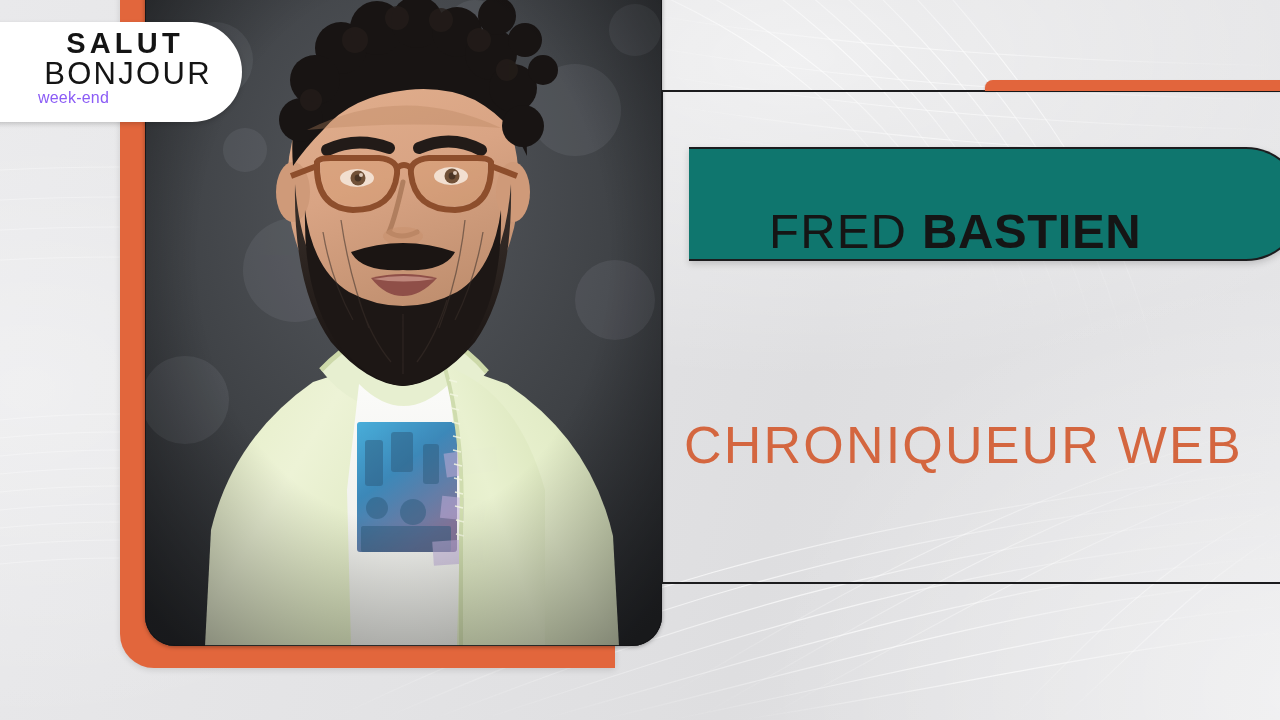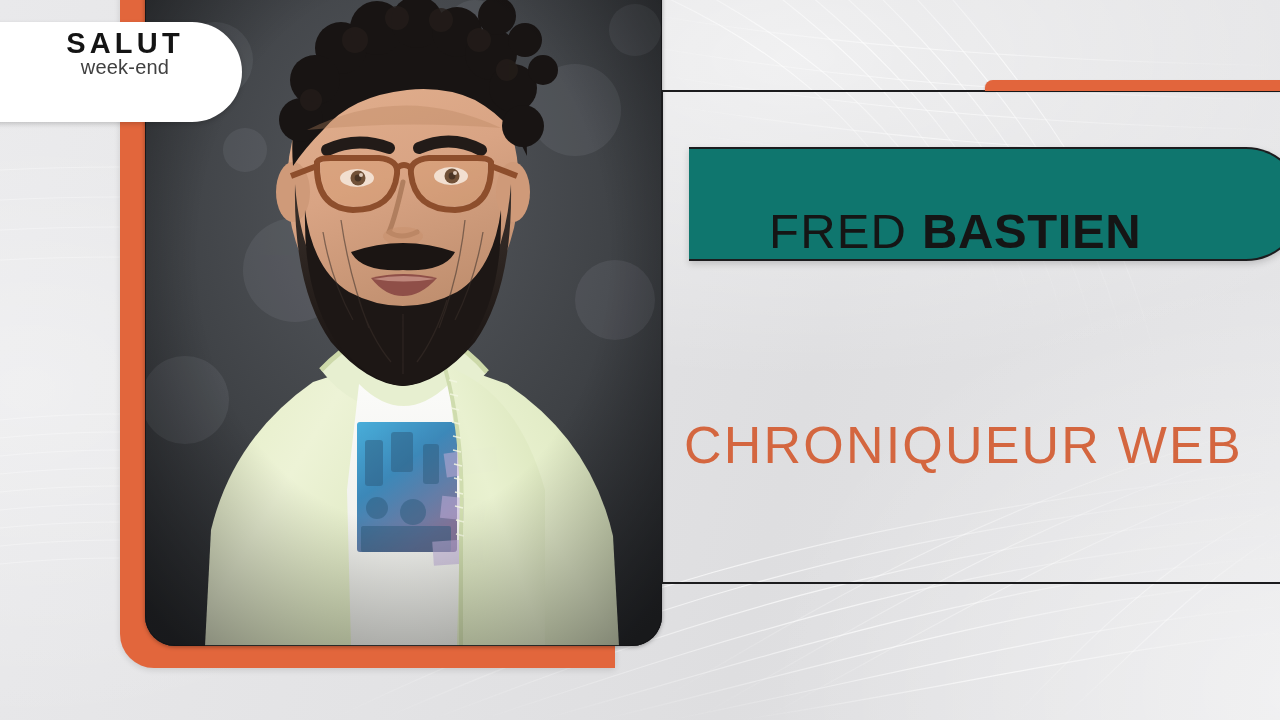--- a/index.html
+++ b/index.html
@@ -71,22 +71,22 @@
     font-size:29px;font-weight:700;letter-spacing:4.2px;
     color:#141414;line-height:31px;text-align:center;
     padding-right:6px;
   }
   .logo-l2{
     font-size:31px;font-weight:400;letter-spacing:2.3px;
     color:#141414;line-height:33px;text-align:center;
     margin-top:-2px;
   }
   .logo-l3{
-    font-size:20px;font-weight:400;letter-spacing:.2px;
-    color:#404040;line-height:18px;text-align:center;
+    font-size:16px;font-weight:400;letter-spacing:.2px;
+    color:#8b5cf6;line-height:18px;text-align:left;
     padding-right:6px;margin-top:-1px;
   }
 
   
   .rule-top{
     position:absolute;left:661px;top:90px;
     width:619px;height:2px;background:#1c1c1e;
   }
   .rule-bottom{
     position:absolute;left:661px;top:582px;
@@ -391,20 +391,21 @@
                  M258,344 Q258,382 258,404"></path>
       </g>
 
       <rect width="517" height="676" fill="url(#vign)"></rect>
     </svg>
   </div>
 
   <div class="logo-pill">
     <div class="logo-inner">
       <div class="logo-l1">SALUT</div>
+      <div class="logo-l2">BONJOUR</div>
       <div class="logo-l3">week-end</div>
     </div>
   </div>
 
   <div class="rule-vert"></div>
   <div class="rule-top"></div>
   <div class="rule-bottom"></div>
   <div class="accent-bar"></div>
 
   <div class="name-pill">

